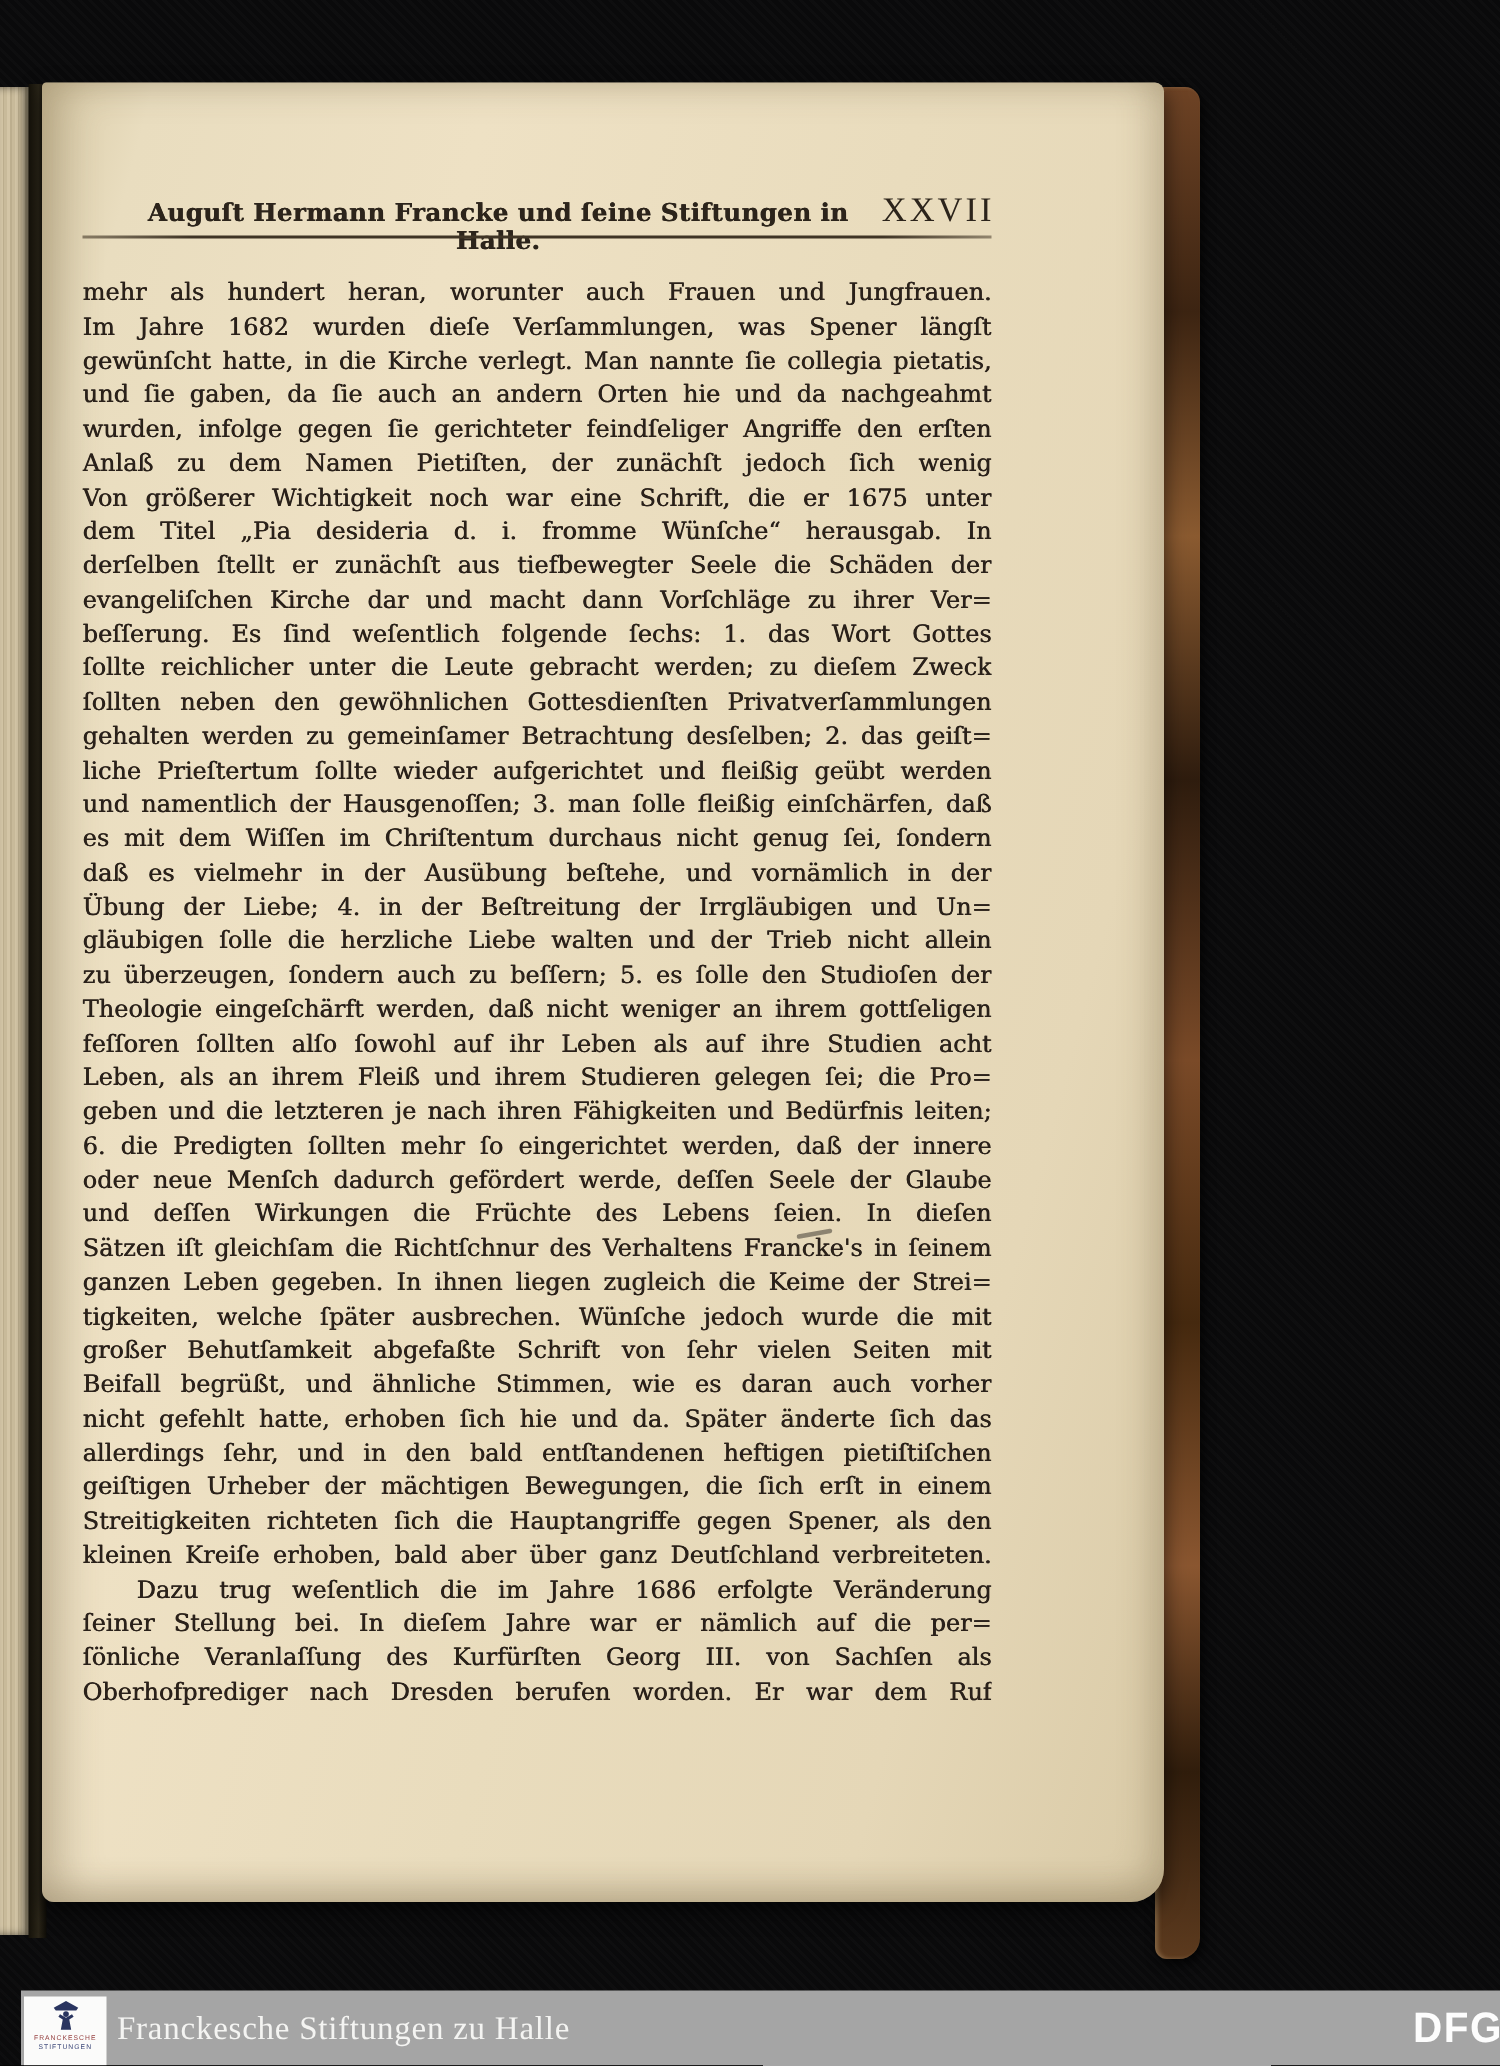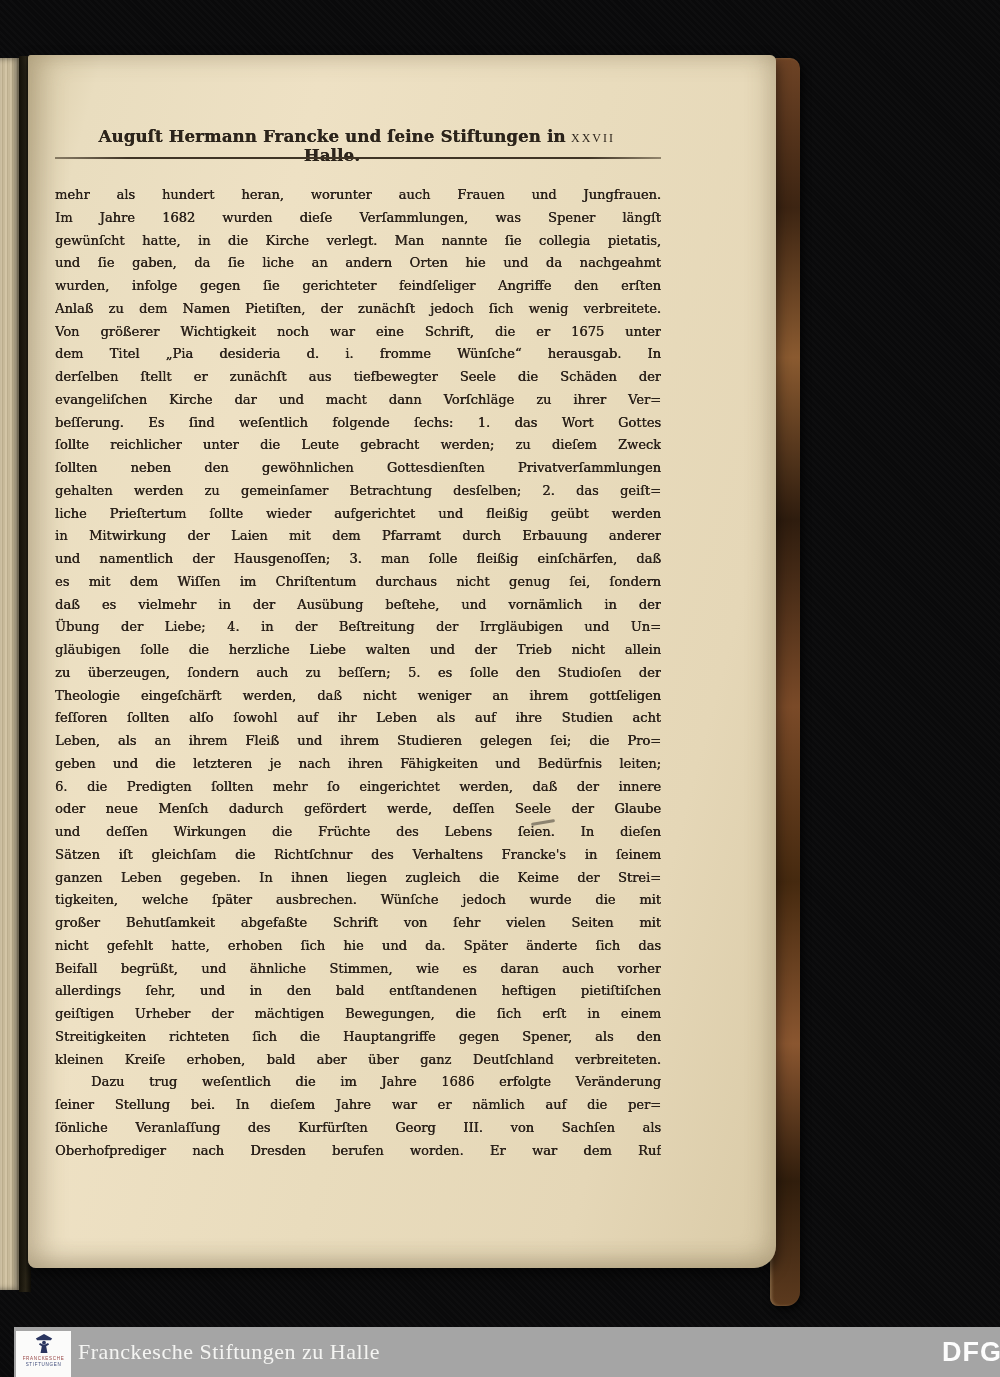--- a/index.html
+++ b/index.html
@@ -34,28 +34,28 @@
   .page-header {
     position:absolute; left:27px; top:72px; width:608px;
     display:flex; align-items:baseline;
   }
   .header-title {
     flex:1; text-align:center; padding-left:38px;
     font-size:16.5px; font-weight:bold; color:#2c241b; letter-spacing:.2px;
     text-shadow:.3px 0 0 currentColor;
   }
   .page-number {
-    width:92px; 
-    font-family:"Liberation Serif", serif; font-size:12px; letter-spacing:2px; color:#2c241b;
+    width:92px; text-align:right;
+    font-family:"Liberation Serif", serif; font-size:23px; letter-spacing:2px; color:#2c241b;
   }
   .header-rule { position:absolute; left:27px; top:102px; width:606px; height:2px;
     background:linear-gradient(90deg,rgba(60,48,32,.55),#3f3425 12%,#3f3425 88%,rgba(60,48,32,.5)); }
   .body-text { position:absolute; left:27px; top:129px; width:606px; color:#2a211a; }
   .tline {
-    height:22.75px; font-size:13px; line-height:22.75px;
+    height:22.75px; font-size:16px; line-height:22.75px;
     text-align:justify; text-align-last:justify;
     text-shadow:.35px 0 0 currentColor;
     white-space:normal; overflow:hidden;
   }
   .tline.indent { padding-left:36px; }
   .pencil-mark { position:absolute; left:503px; top:766px; width:24px; height:3px;
     background:#6d6557; transform:rotate(-10deg); opacity:.75; border-radius:2px; }
   
   .footer-bar { position:absolute; left:0; top:1327px; width:1000px; height:50px; background:#a5a5a5;margin-left:14px; }
   .logo-box { position:absolute; left:2px; top:4px; width:55px; height:46px; background:#fbfbfa;
@@ -86,52 +86,51 @@
   <div class="page">
     <div class="page-header">
       <div class="header-title">Auguſt Hermann Francke und ſeine Stiftungen in Halle.</div>
       <div class="page-number">XXVII</div>
     </div>
     <div class="header-rule"></div>
     <div class="body-text">
         <div class="tline">mehr als hundert heran, worunter auch Frauen und Jungfrauen.</div>
         <div class="tline">Im Jahre 1682 wurden dieſe Verſammlungen, was Spener längſt</div>
         <div class="tline">gewünſcht hatte, in die Kirche verlegt.  Man nannte ſie collegia pietatis,</div>
-        <div class="tline">und ſie gaben, da ſie liche an andern Orten hie und da nachgeahmt</div>
+        <div class="tline">und ſie gaben, da ſie auch an andern Orten hie und da nachgeahmt</div>
         <div class="tline">wurden, infolge gegen ſie gerichteter feindſeliger Angriffe den erſten</div>
         <div class="tline">Anlaß zu dem Namen Pietiſten, der zunächſt jedoch ſich wenig verbreitete.</div>
         <div class="tline">Von größerer Wichtigkeit noch war eine Schrift, die er 1675 unter</div>
         <div class="tline">dem Titel „Pia desideria d. i. fromme Wünſche“ herausgab.  In</div>
         <div class="tline">derſelben ſtellt er zunächſt aus tiefbewegter Seele die Schäden der</div>
         <div class="tline">evangeliſchen Kirche dar und macht dann Vorſchläge zu ihrer Ver=</div>
         <div class="tline">beſſerung.  Es ſind weſentlich folgende ſechs: 1. das Wort Gottes</div>
         <div class="tline">ſollte reichlicher unter die Leute gebracht werden; zu dieſem Zweck</div>
         <div class="tline">ſollten neben den gewöhnlichen Gottesdienſten Privatverſammlungen</div>
         <div class="tline">gehalten werden zu gemeinſamer Betrachtung desſelben; 2. das geiſt=</div>
         <div class="tline">liche Prieſtertum ſollte wieder aufgerichtet und fleißig geübt werden</div>
-        <div class="tline">in Mitwirkung der Laien mit dem Pfarramt durch Erbauung anderer</div>
         <div class="tline">und namentlich der Hausgenoſſen; 3. man ſolle fleißig einſchärfen, daß</div>
         <div class="tline">es mit dem Wiſſen im Chriſtentum durchaus nicht genug ſei, ſondern</div>
         <div class="tline">daß es vielmehr in der Ausübung beſtehe, und vornämlich in der</div>
         <div class="tline">Übung der Liebe; 4. in der Beſtreitung der Irrgläubigen und Un=</div>
         <div class="tline">gläubigen ſolle die herzliche Liebe walten und der Trieb nicht allein</div>
         <div class="tline">zu überzeugen, ſondern auch zu beſſern; 5. es ſolle den Studioſen der</div>
         <div class="tline">Theologie eingeſchärft werden, daß nicht weniger an ihrem gottſeligen</div>
         <div class="tline">feſſoren ſollten alſo ſowohl auf ihr Leben als auf ihre Studien acht</div>
         <div class="tline">Leben, als an ihrem Fleiß und ihrem Studieren gelegen ſei; die Pro=</div>
         <div class="tline">geben und die letzteren je nach ihren Fähigkeiten und Bedürfnis leiten;</div>
         <div class="tline">6. die Predigten ſollten mehr ſo eingerichtet werden, daß der innere</div>
         <div class="tline">oder neue Menſch dadurch gefördert werde, deſſen Seele der Glaube</div>
         <div class="tline">und deſſen Wirkungen die Früchte des Lebens ſeien.  In dieſen</div>
         <div class="tline">Sätzen iſt gleichſam die Richtſchnur des Verhaltens Francke's in ſeinem</div>
         <div class="tline">ganzen Leben gegeben.  In ihnen liegen zugleich die Keime der Strei=</div>
         <div class="tline">tigkeiten, welche ſpäter ausbrechen.  Wünſche jedoch wurde die mit</div>
         <div class="tline">großer Behutſamkeit abgefaßte Schrift von ſehr vielen Seiten mit</div>
+        <div class="tline">Beifall begrüßt, und ähnliche Stimmen, wie es daran auch vorher</div>
         <div class="tline">nicht gefehlt hatte, erhoben ſich hie und da.  Später änderte ſich das</div>
-        <div class="tline">Beifall begrüßt, und ähnliche Stimmen, wie es daran auch vorher</div>
         <div class="tline">allerdings ſehr, und in den bald entſtandenen heftigen pietiſtiſchen</div>
         <div class="tline">geiſtigen Urheber der mächtigen Bewegungen, die ſich erſt in einem</div>
         <div class="tline">Streitigkeiten richteten ſich die Hauptangriffe gegen Spener, als den</div>
         <div class="tline">kleinen Kreiſe erhoben, bald aber über ganz Deutſchland verbreiteten.</div>
         <div class="tline indent">Dazu trug weſentlich die im Jahre 1686 erfolgte Veränderung</div>
         <div class="tline">ſeiner Stellung bei.  In dieſem Jahre war er nämlich auf die per=</div>
         <div class="tline">ſönliche Veranlaſſung des Kurfürſten Georg III. von Sachſen als</div>
         <div class="tline">Oberhofprediger nach Dresden berufen worden.  Er war dem Ruf</div>
       </div>
     <div class="pencil-mark"></div>

